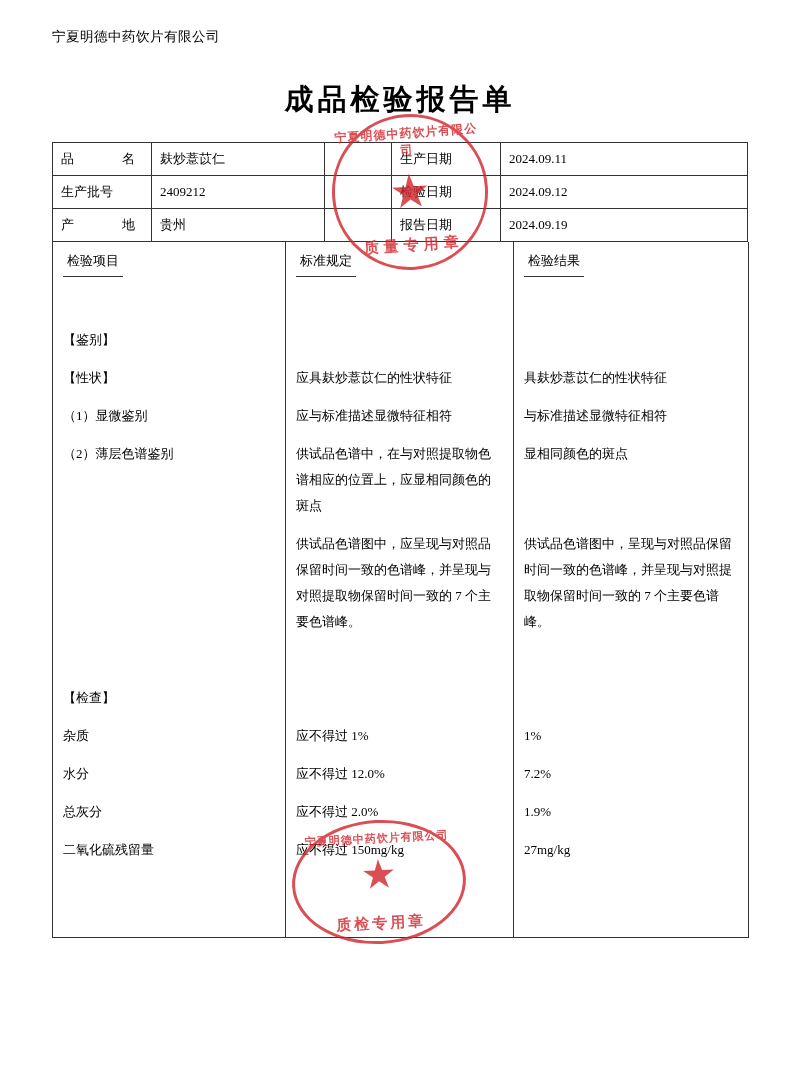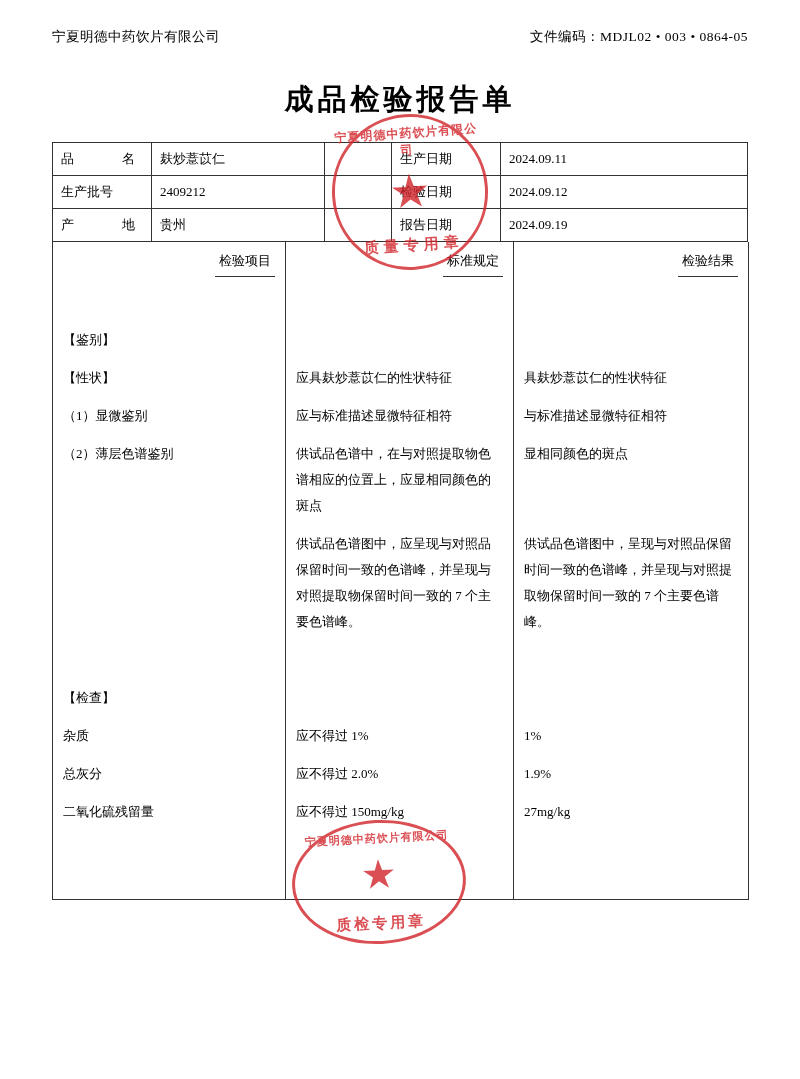--- a/index.html
+++ b/index.html
@@ -91,21 +91,21 @@
   table.insp td {
     border-left: 1px solid #333;
     border-right: 1px solid #333;
     vertical-align: top;
     padding: 6px 10px;
     line-height: 2.0;
   }
   table.insp td.first { border-left: none; }
   table.insp td.last { border-right: none; }
   .hdr td {
-    text-align: right;
+    text-align: left;
     padding-top: 8px;
     padding-bottom: 8px;
     border-bottom: none;
   }
   .hdr span {
     border-bottom: 1px solid #333;
     padding: 0 4px 2px 4px;
     display: inline-block;
   }
   .spacer-row td { height: 26px; }
@@ -151,21 +151,20 @@
   .stamp2 .arc-top { top: 8px; font-size: 11px; }
   .stamp2 .arc-bot { bottom: 8px; font-size: 15px; letter-spacing: 3px; }
 </style>
 </head>
 <body>
 
 <div class="page">
 
   <div class="top-row">
     <div class="company">宁夏明德中药饮片有限公司</div>
-    <div class="docno">文件编码：MDJL02 • 003 • 0864-05</div>
   </div>
 
   <div class="title">成品检验报告单</div>
 
   <table class="main">
     <tbody>
         <tr>
       <td class="lbl"><span class="lbl-sp">品名</span></td>
       <td class="val-name">麸炒薏苡仁</td>
       <td class="mid-blank"></td>
@@ -241,20 +240,25 @@
       <td class="first">【检查】</td>
       <td></td>
       <td class="last"></td>
     </tr>
     <tr>
       <td class="first">杂质</td>
       <td>应不得过 1%</td>
       <td class="last">1%</td>
     </tr>
     <tr>
+      <td class="first">水分</td>
+      <td>应不得过 12.0%</td>
+      <td class="last">7.2%</td>
+    </tr>
+    <tr>
       <td class="first">总灰分</td>
       <td>应不得过 2.0%</td>
       <td class="last">1.9%</td>
     </tr>
     <tr>
       <td class="first">二氧化硫残留量</td>
       <td>应不得过 150mg/kg</td>
       <td class="last">27mg/kg</td>
     </tr>
     <tr class="spacer-row">

